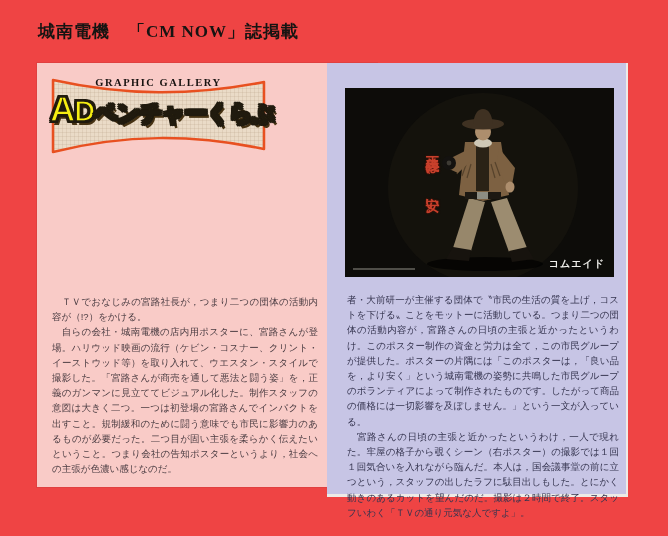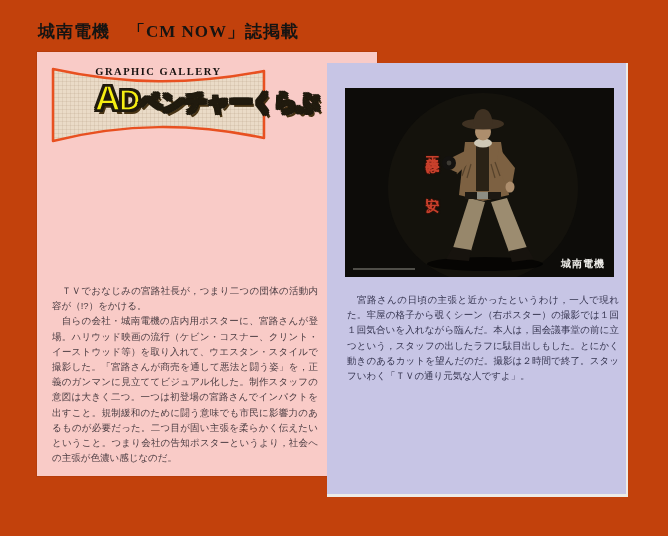--- a/index.html
+++ b/index.html
@@ -1,34 +1,34 @@
 <!DOCTYPE html>
 <html><head>
 <meta charset="utf-8">
 <style>
   * { margin:0; padding:0; box-sizing:border-box; }
   html,body { width:668px; height:536px; }
   body { font-family:"Liberation Sans","DejaVu Sans",sans-serif; }
 
   .canvas {
     position:relative; width:668px; height:536px;
-    background:#c2410c; overflow:hidden;
+    background:#ef4444; overflow:hidden;
   }
 
   
   .doc-title {
     position:absolute; left:38px; top:20px;
     font-family:"Liberation Serif","DejaVu Serif",serif;
     font-weight:bold; font-size:17px; color:#161412; letter-spacing:1px;
     white-space:pre;
   }
 
   
   .left-page {
-    position:absolute; left:37px; top:52px; width:340px; height:424px;
+    position:absolute; left:37px; top:63px; width:340px; height:424px;
     background:#f9cbc7;
     box-shadow:0 0 0 1px rgba(0,0,0,0.06);
   }
 
   .emblem {
     position:absolute; left:13px; top:9px; width:217px; height:87px;
   }
   .emblem svg { position:absolute; left:0; top:0; width:100%; height:100%; }
   .gallery-label {
     position:absolute; left:0; right:0; top:5px; text-align:center;
@@ -39,21 +39,20 @@
     position:absolute; left:0; right:0; top:19px; text-align:center;
     font-weight:bold; color:#f6ee12; white-space:nowrap;
     letter-spacing:-1px; line-height:1;
     -webkit-text-stroke:1.5px #201a0e;
     text-shadow:
       -2px -2px 0 #201a0e, 2px -2px 0 #201a0e,
       -2px  2px 0 #201a0e, 2px  2px 0 #201a0e,
        0   -2px 0 #201a0e, 0    2px 0 #201a0e,
       -2px  0   0 #201a0e, 2px  0   0 #201a0e,
        3px  4px 0 #463213;
-    margin-left: 45px;
   }
   .club-logo .logo-a { font-size:35px; }
   .club-logo .logo-d { font-size:29px; }
   .club-logo .logo-rest { font-size:23px; }
 
   .body-text {
     position:absolute; text-align:justify;
     font-size:9.5px; line-height:15.2px;
   }
   .body-text p { margin:0; }
@@ -162,21 +161,22 @@
         <rect x="132" y="104" width="11" height="7" fill="#8d8d83"></rect>
 
         <ellipse cx="138" cy="55" rx="9" ry="4.5" fill="#cfc8b6"></ellipse>
         <ellipse cx="138" cy="44" rx="8" ry="8.5" fill="#ad8e6d"></ellipse>
 
         <ellipse cx="138" cy="36" rx="21" ry="5.5" fill="#3f3122"></ellipse>
         <path d="M128,36 Q130,21 138,21 Q146,21 148,36 Z" fill="#3f3122"></path>
       </svg>
       <div class="catch-copy">正義は、安い。</div>
       <div class="credit-line"></div>
-      <div class="poster-brand">城南電機</div>
+      <div class="poster-brand">コムエイド</div>
     </div>
 
     <div class="body-text right-text">
+      <p>者・大前研一が主催する団体で〝市民の生活の質を上げ，コストを下げる〟ことをモットーに活動している。つまり二つの団体の活動内容が，宮路さんの日頃の主張と近かったというわけ。このポスター制作の資金と労力は全て，この市民グループが提供した。ポスターの片隅には「このポスターは，「良い品を，より安く」という城南電機の姿勢に共鳴した市民グループのボランティアによって制作されたものです。したがって商品の価格には一切影響を及ぼしません。」という一文が入っている。</p>
       <p>　宮路さんの日頃の主張と近かったというわけ，一人で現れた。牢屋の格子から覗くシーン（右ポスター）の撮影では１回１回気合いを入れながら臨んだ。本人は，国会議事堂の前に立つという，スタッフの出したラフに駄目出しもした。とにかく動きのあるカットを望んだのだ。撮影は２時間で終了。スタッフいわく「ＴＶの通り元気な人ですよ」。</p>
     </div>
   </div>
 
 </div>
 
 </body></html>

